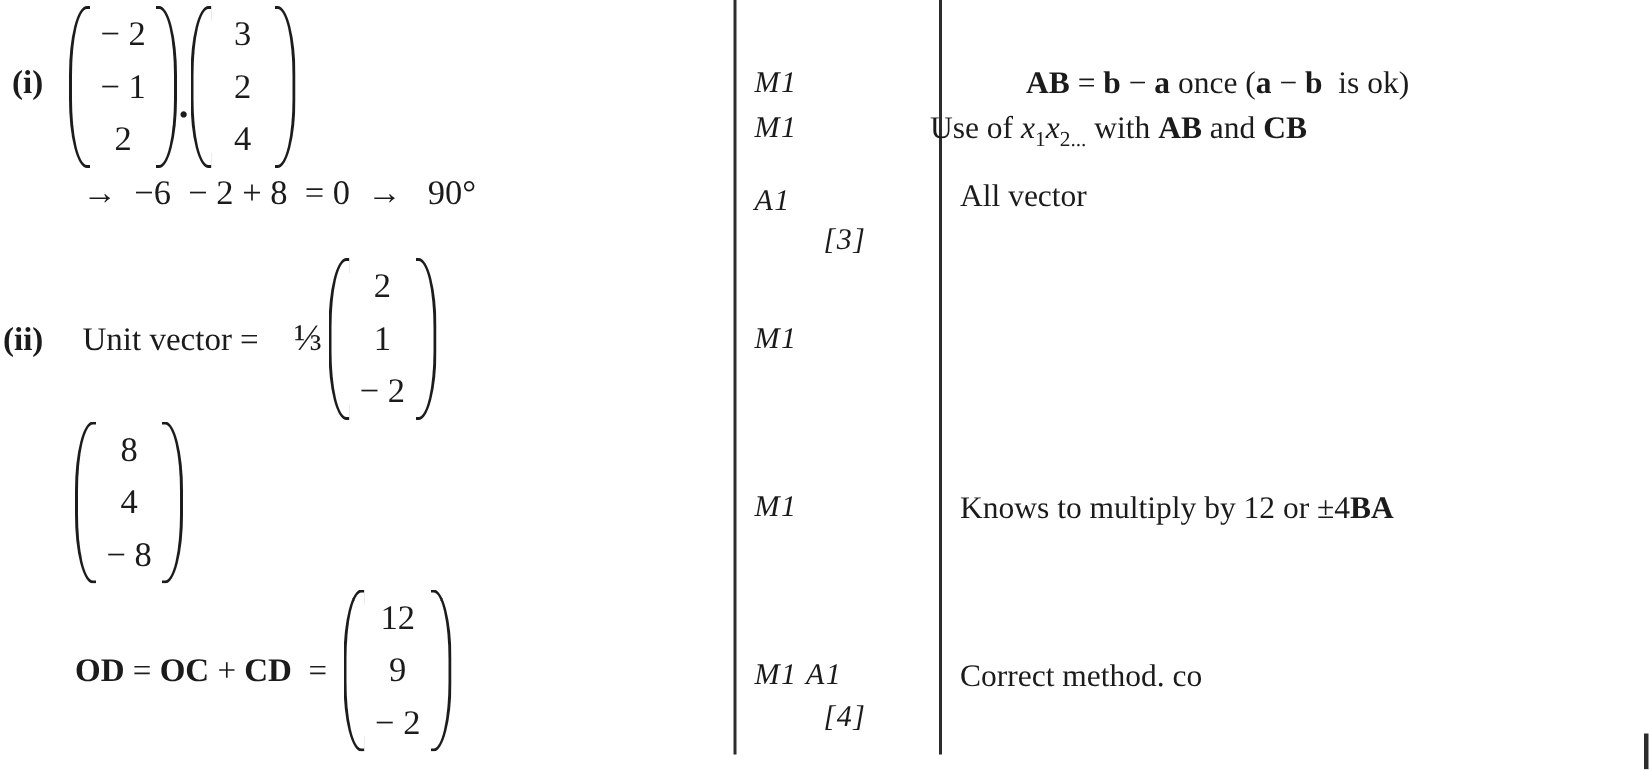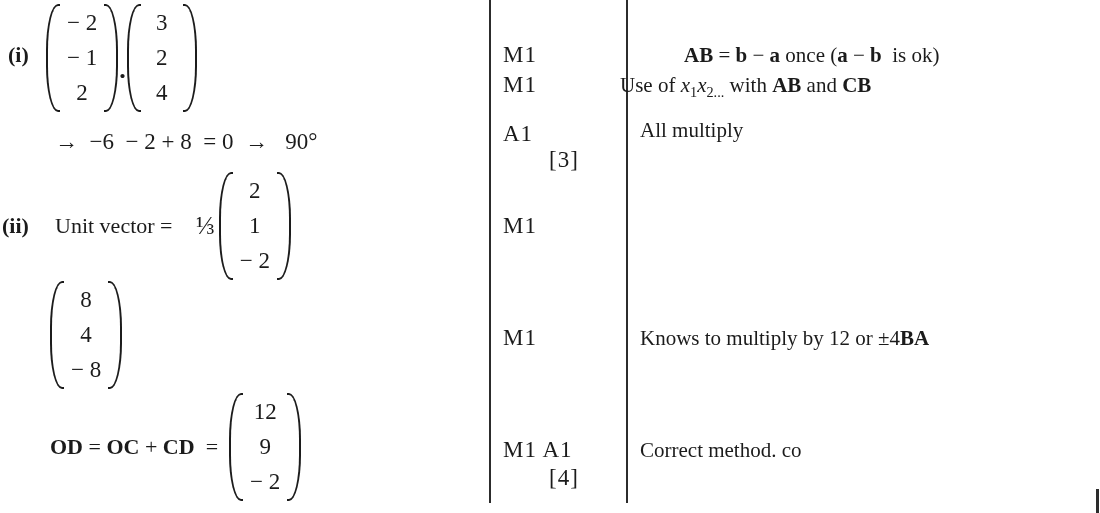--- a/index.html
+++ b/index.html
@@ -2,23 +2,23 @@
 <html><head>
 <meta charset="utf-8">
 <style>
   html,body{margin:0;padding:0;background:#fff;}
   #page{
     position:relative;width:1100px;height:513px;background:#ffffff;
     color:#1b1b1b;font-family:"Liberation Serif","DejaVu Serif",serif;
     overflow:hidden;
   }
   .abs{position:absolute;white-space:pre;}
-  .mathline{font-size:23px;line-height:26px;margin-top:13px;}
+  .mathline{font-size:23px;line-height:26px;}
   .expr{font-size:22px;line-height:26px;white-space:pre;}
-  .mark{font-size:23px;line-height:26px;letter-spacing:1px;}
+  .mark{font-size:20px;line-height:26px;letter-spacing:1px;font-style:italic;}
   .comment{font-size:21px;line-height:26px;white-space:pre;}
   .lbl{font-size:22px;font-weight:bold;line-height:26px;}
   .b{font-weight:bold;}
   .i{font-style:italic;}
   .sub{vertical-align:-5px;font-size:68%;}
   .vrule{position:absolute;width:2px;background:#2c2c2c;}
   .row{position:absolute;display:flex;align-items:center;height:108px;}
   .vec{display:inline-flex;align-items:stretch;height:108px;}
   .vp{width:12px;flex:none;}
   .vl{border:2.4px solid #1c1c1c;border-right:none;border-radius:12px 0 0 12px / 46px 0 0 46px;}
@@ -110,17 +110,17 @@
   <span class="abs mark" style="left:503px;top:72px;">M1</span>
   <span class="abs mark" style="left:503px;top:121px;">A1</span>
   <span class="abs mark" style="left:549px;top:147px;">[3]</span>
   <span class="abs mark" style="left:503px;top:213px;">M1</span>
   <span class="abs mark" style="left:503px;top:325px;">M1</span>
   <span class="abs mark" style="left:503px;top:437px;">M1 A1</span>
   <span class="abs mark" style="left:549px;top:465px;">[4]</span>
 
   <span class="abs comment" style="left:640px;top:42px;margin-left:44px;"><span class="b">AB</span><span> = </span><span class="b">b</span><span> − </span><span class="b">a</span><span> once (</span><span class="b">a</span><span> − </span><span class="b">b</span><span>  is ok)</span></span>
   <span class="abs comment" style="left:620px;top:72px;"><span>Use of </span><span class="i">x</span><span class="sub">1</span><span class="i">x</span><span class="sub">2...</span><span> with </span><span class="b">AB</span><span> and </span><span class="b">CB</span></span>
-  <span class="abs comment" style="left:640px;top:117px;">All multiply</span>
+  <span class="abs comment" style="left:640px;top:117px;">All vector</span>
   <span class="abs comment" style="left:640px;top:325px;"><span>Knows to multiply by 12 or ±4</span><span class="b">BA</span></span>
   <span class="abs comment" style="left:640px;top:437px;">Correct method. co</span>
 
 </div>
 
 </body></html>

